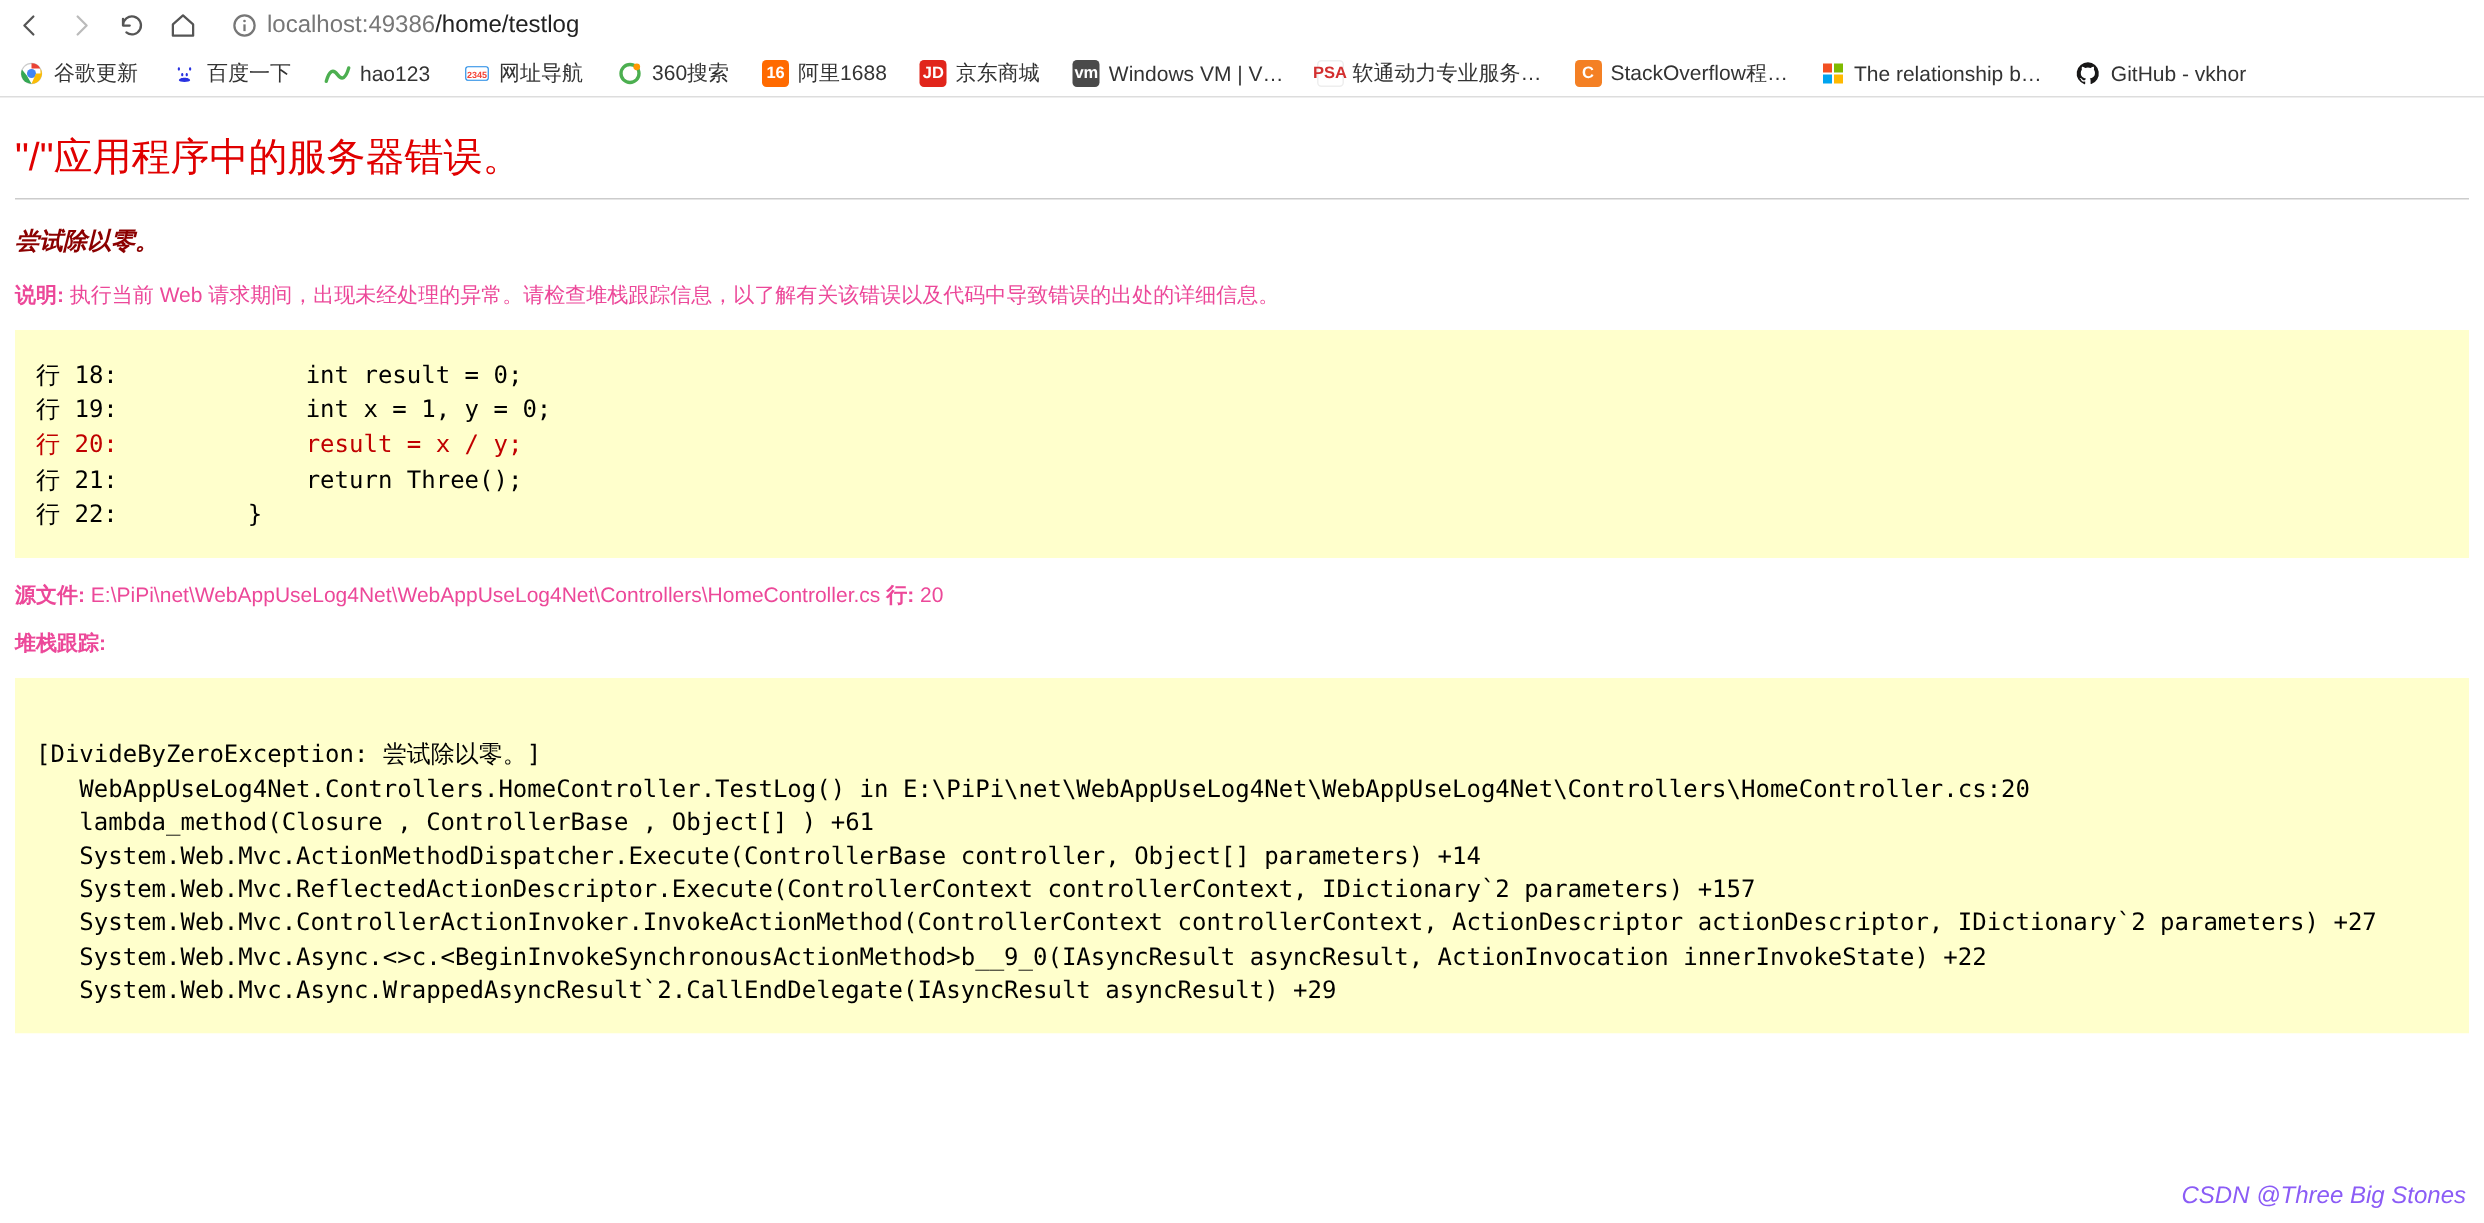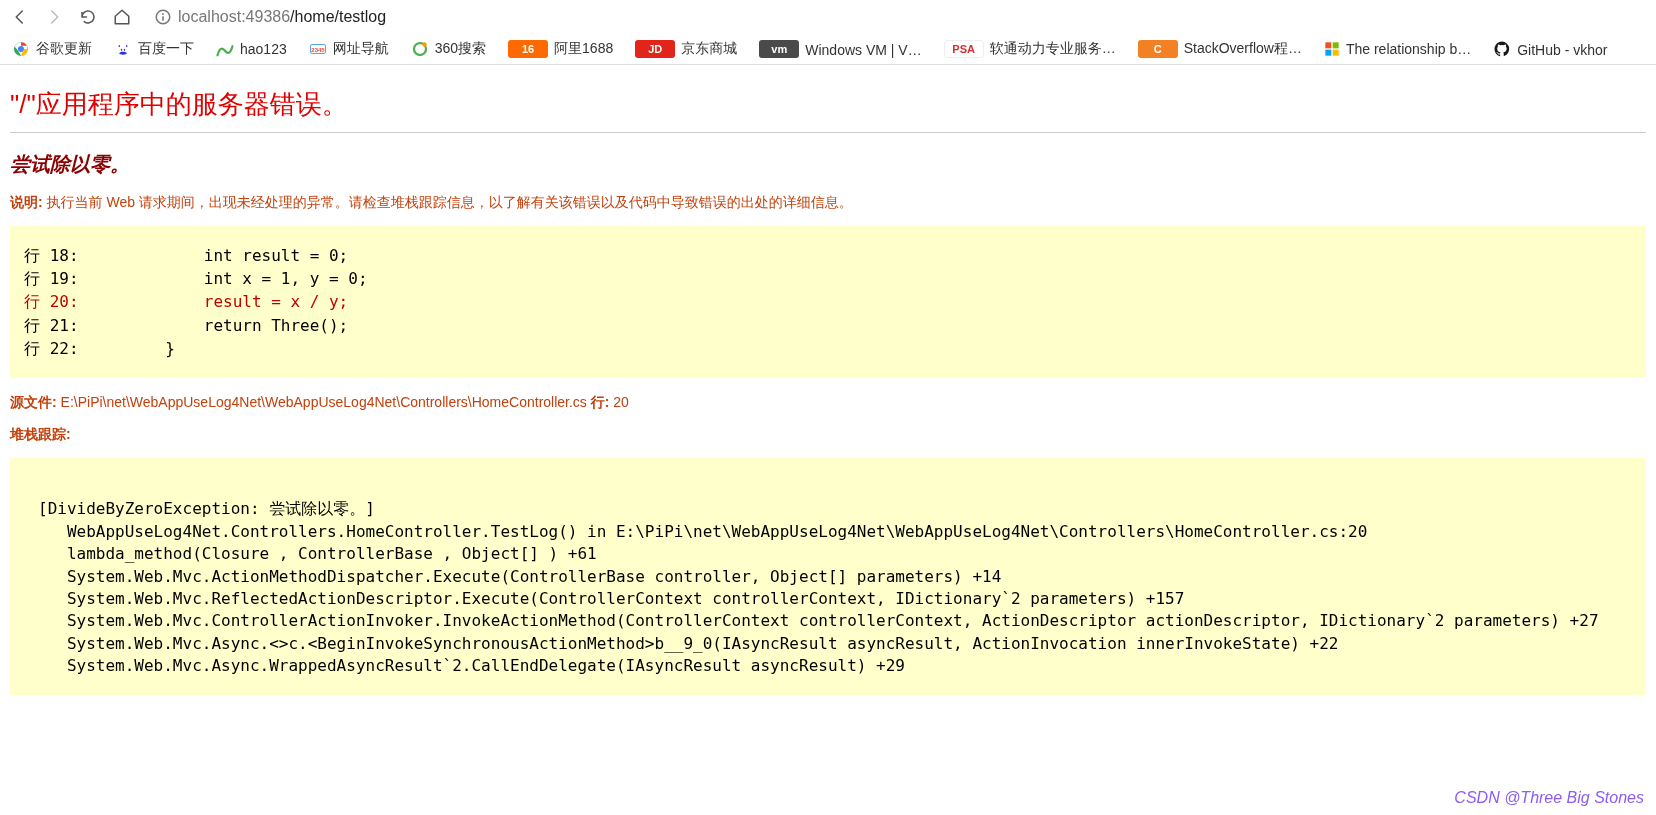--- a/index.html
+++ b/index.html
@@ -4,31 +4,31 @@
 <style>
   * { box-sizing: border-box; }
   body { margin: 0; padding: 0; font-family: Arial, "Microsoft YaHei", sans-serif; background: #fff; width: 1656px; }
   .browser-toolbar { display: flex; align-items: center; padding: 4px 8px; gap: 10px; background: #fff; }
   .nav-btn { width: 24px; height: 24px; display: flex; align-items: center; justify-content: center; color: #555; cursor: pointer; }
   .nav-btn.disabled { color: #bbb; }
   .address-bar { display: flex; align-items: center; gap: 6px; flex: 1; padding: 4px 10px; font-size: 16px; color: #333; text-align: center; }
   .address-prefix { color: #777; }
   .address-path { color: #222; }
   .bookmarks { display: flex; align-items: center; gap: 22px; padding: 6px 12px; border-bottom: 1px solid #ddd; font-size: 14px; color: #333; }
-  .bk-item { display: flex; align-items: flex-end; gap: 6px; cursor: pointer; white-space: nowrap; }
-  .fav { width: 40px; height: 18px; display: inline-flex; align-items: center; justify-content: center; border-radius: 3px; font-size: 11px; font-weight: bold; color: #fff; }
+  .bk-item { display: flex; align-items: center; gap: 6px; cursor: pointer; white-space: nowrap; }
+  .fav { width: 18px; height: 18px; display: inline-flex; align-items: center; justify-content: center; border-radius: 3px; font-size: 11px; font-weight: bold; color: #fff; }
   .content { padding: 8px 10px 0 10px; }
   .h1-red { color: #e00000; font-family: "Microsoft YaHei", Arial; font-size: 26px; font-weight: 400; margin: 14px 0 4px 0; }
   hr.sep { border: none; border-top: 1px solid #ccc; margin: 10px 0 18px 0; }
-  .h2-maroon { color: #8b0000; font-style: italic; font-size: 20px; font-weight: bold; margin: 0 0 16px 0; }
-  .para { font-size: 14px; color: #c2410c; margin: 0 0 14px 0; }
+  .h2-maroon { color: #8b0000; font-style: italic; font-size: 16px; font-weight: bold; margin: 0 0 16px 0; }
+  .para { font-size: 14px; color: #ec4899; margin: 0 0 14px 0; }
   .para b { font-weight: bold; }
   .codebox { background: #ffffcc; padding: 18px 14px; margin: 6px 0 16px 0; font-family: Consolas, monospace; font-size: 16px; line-height: 1.45; white-space: pre; }
   .codebox .redline { color: #c00000; }
-  .stackbox { background: #ffffcc; padding: 18px 28px; margin: 6px 0 0 0; font-family: Consolas, monospace; font-size: 16px; line-height: 1.4; white-space: pre; }
+  .stackbox { background: #ffffcc; padding: 18px 14px; margin: 6px 0 0 0; font-family: Consolas, monospace; font-size: 16px; line-height: 1.4; white-space: pre; }
   .watermark { position: fixed; right: 12px; bottom: 8px; color: #8b5cf6; font-size: 16px; font-style: italic; }
   svg { display: block; }
 </style>
 </head>
 <body>
 
 <div class="browser-toolbar">
   <div class="nav-btn">
     <svg width="18" height="18" viewBox="0 0 24 24">
         <path d="M15 4l-8 8 8 8" stroke="#555" stroke-width="2" fill="none" stroke-linecap="round" stroke-linejoin="round"></path>

